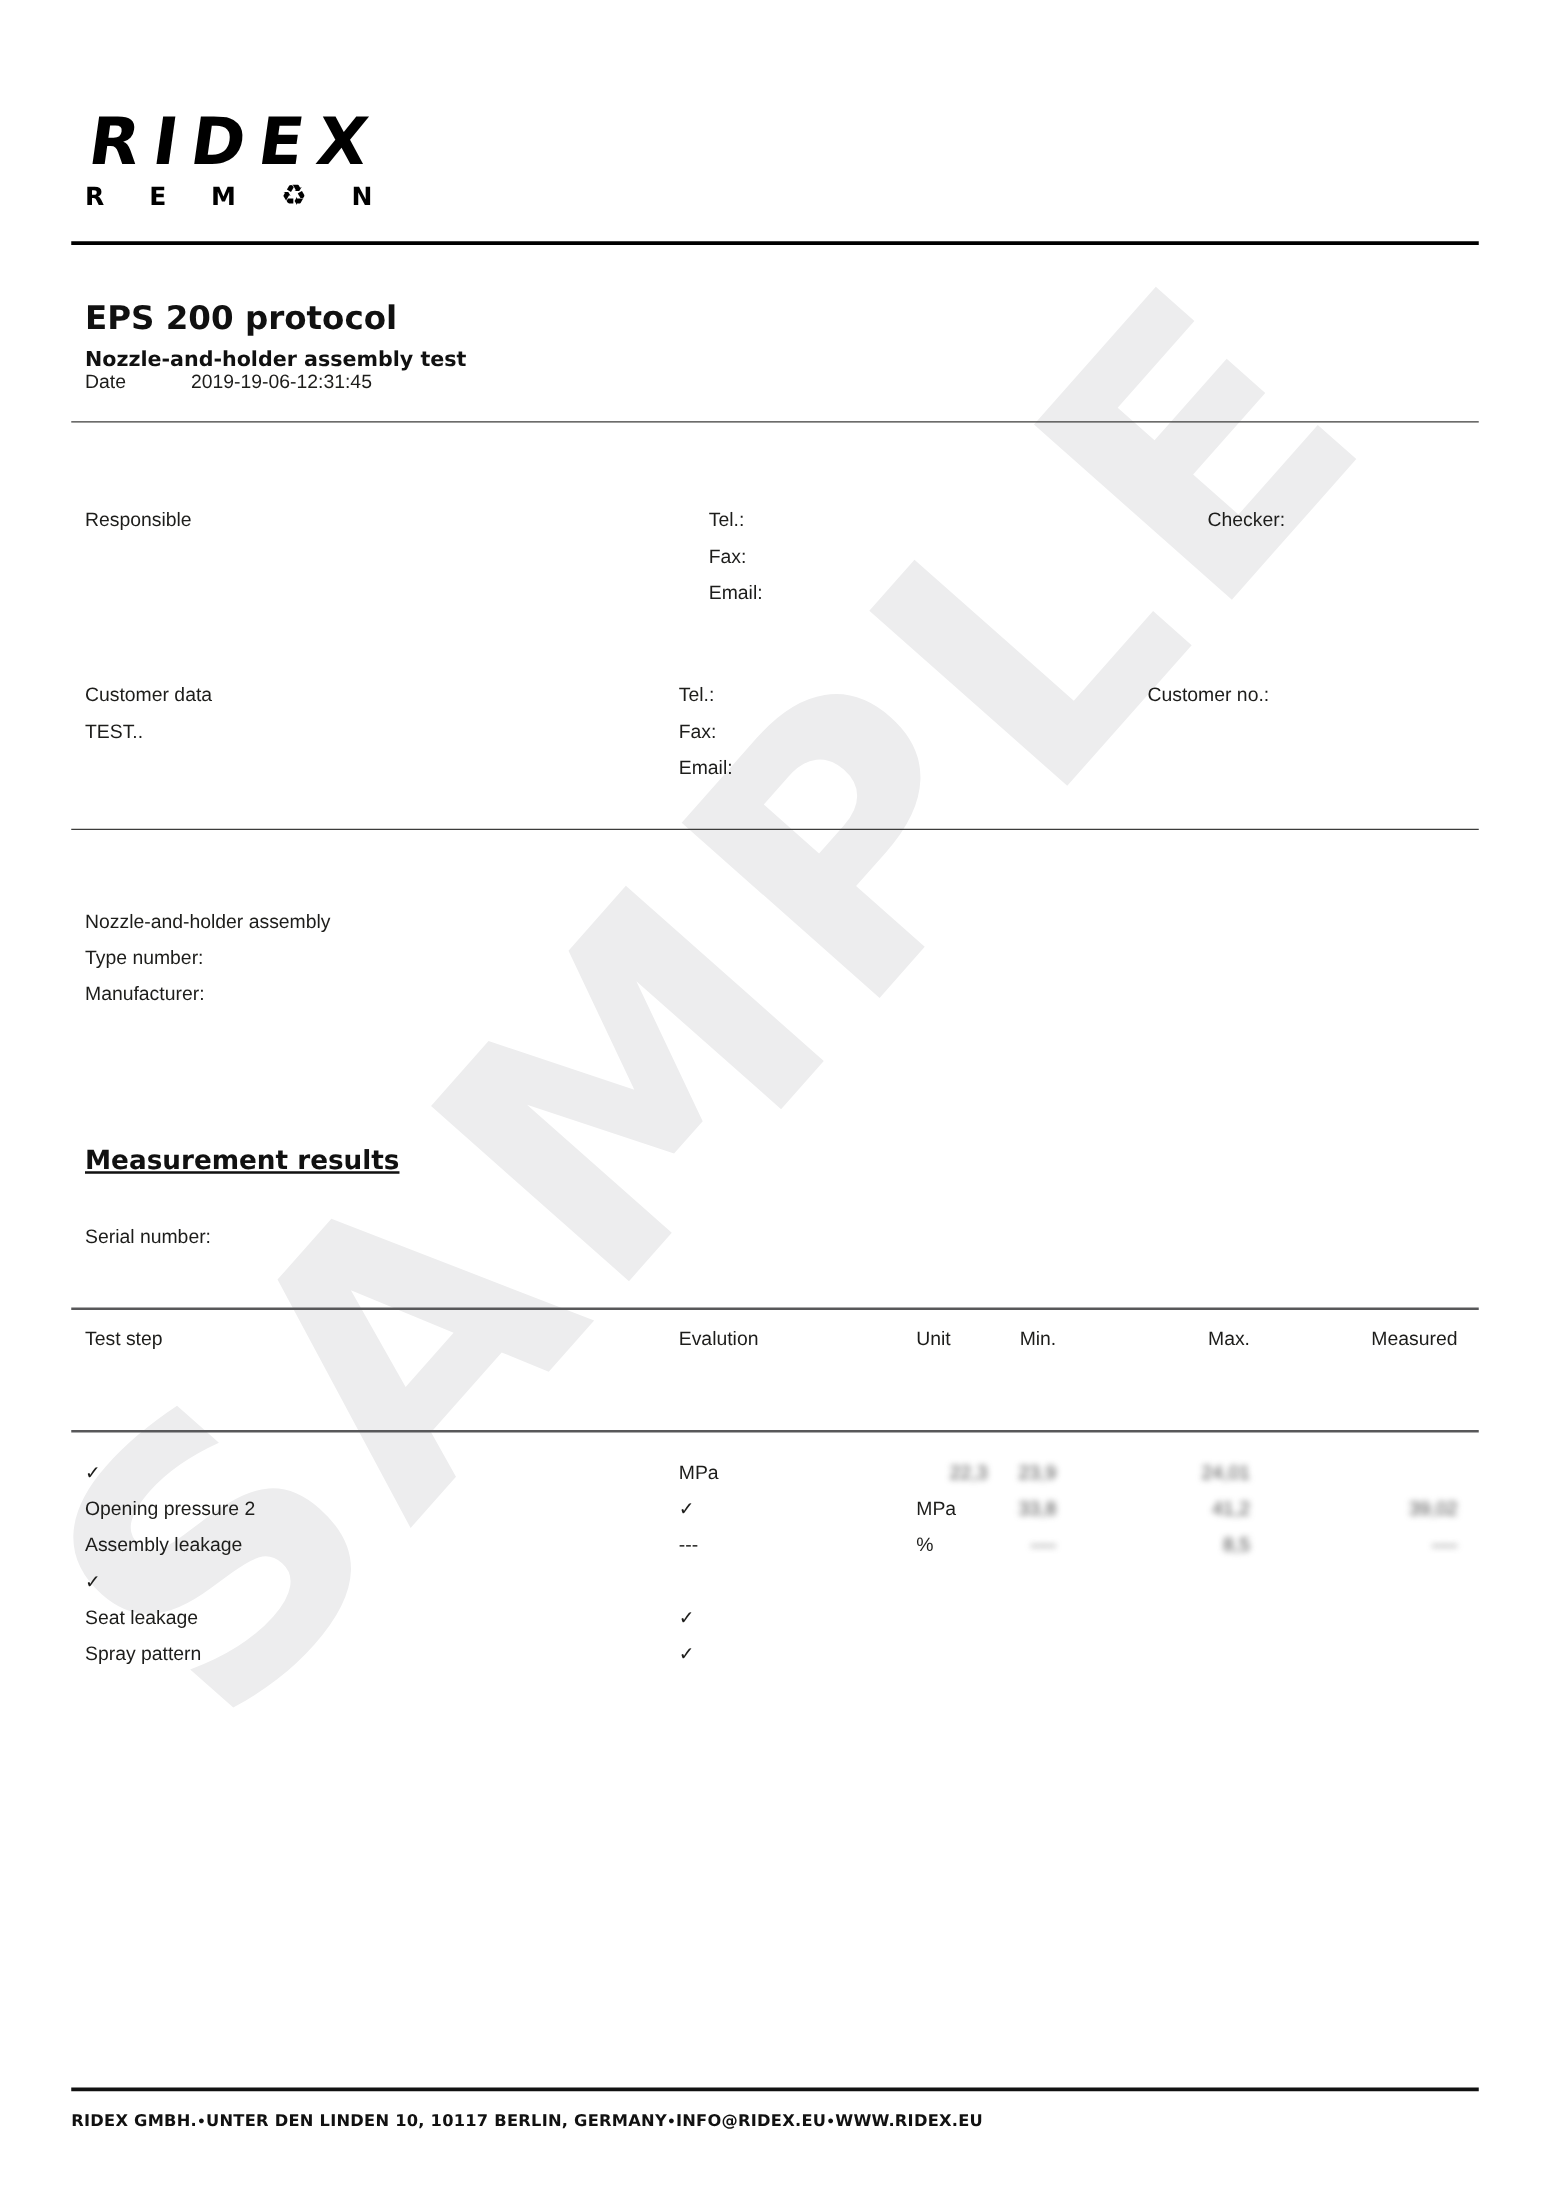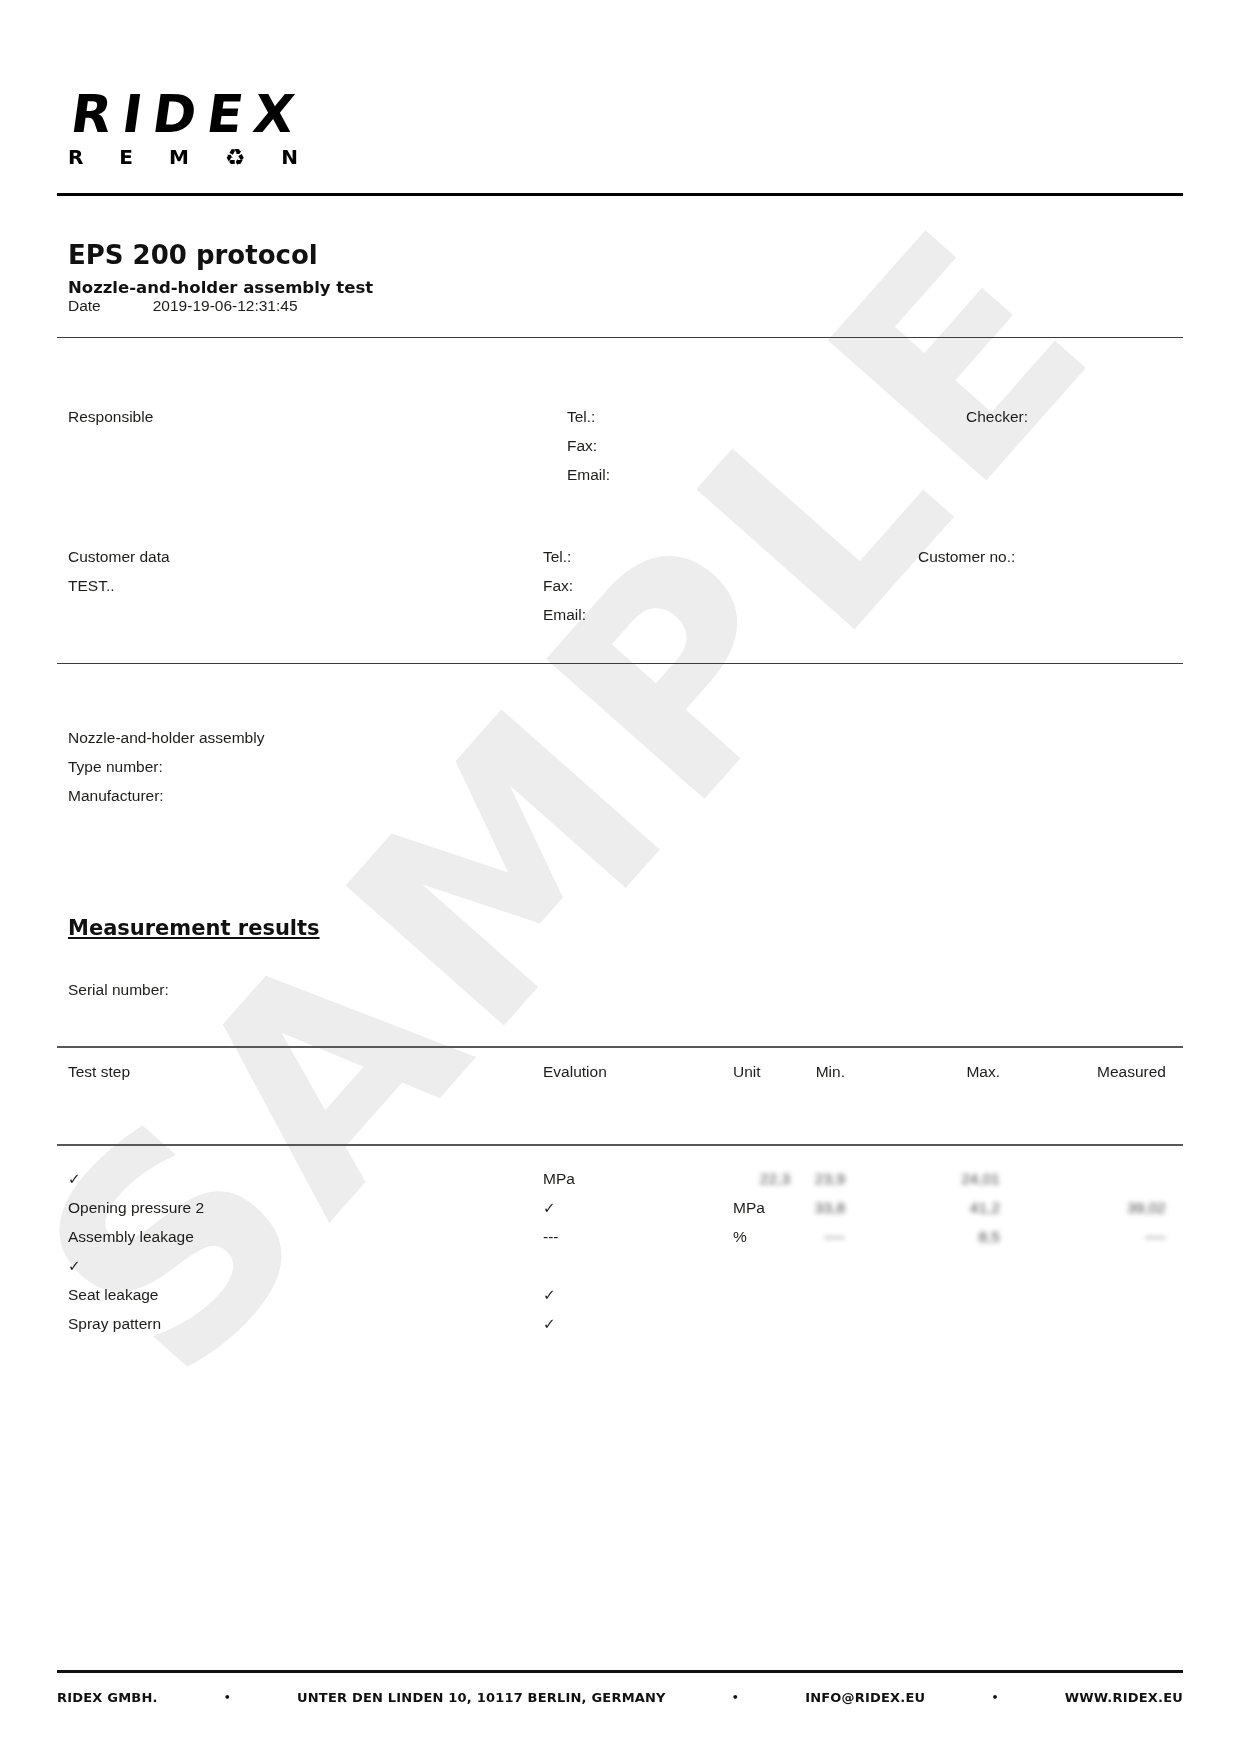--- a/index.html
+++ b/index.html
@@ -58,21 +58,21 @@
   .grid-table .c4,.grid-table .c5,.grid-table .c6{text-align:right;}
   .thead{margin-top:14px;line-height:20px;}
   .tbody{margin-top:22px;}
   .trow{height:29px;line-height:22px;}
   .check{font-size:15px;}
   .blur{filter:blur(2.5px);color:#4a4a4a;}
   
   footer{position:absolute;left:57px;right:57px;top:1670px;z-index:1;}
   .footer-rule{height:3px;background:#111;}
   .footer-row{
-    display:flex;justify-content:space-between;align-items:center;margin-top:17px;
+    display:flex;justify-content:flex-start;align-items:center;margin-top:17px;
     font-family:"DejaVu Sans",sans-serif;font-weight:bold;font-size:13px;letter-spacing:.2px;color:#111;
     white-space:nowrap;
   }
   .dot{font-size:11px;}
 </style>
 </head>
 <body>
 
 <div class="page">
 

